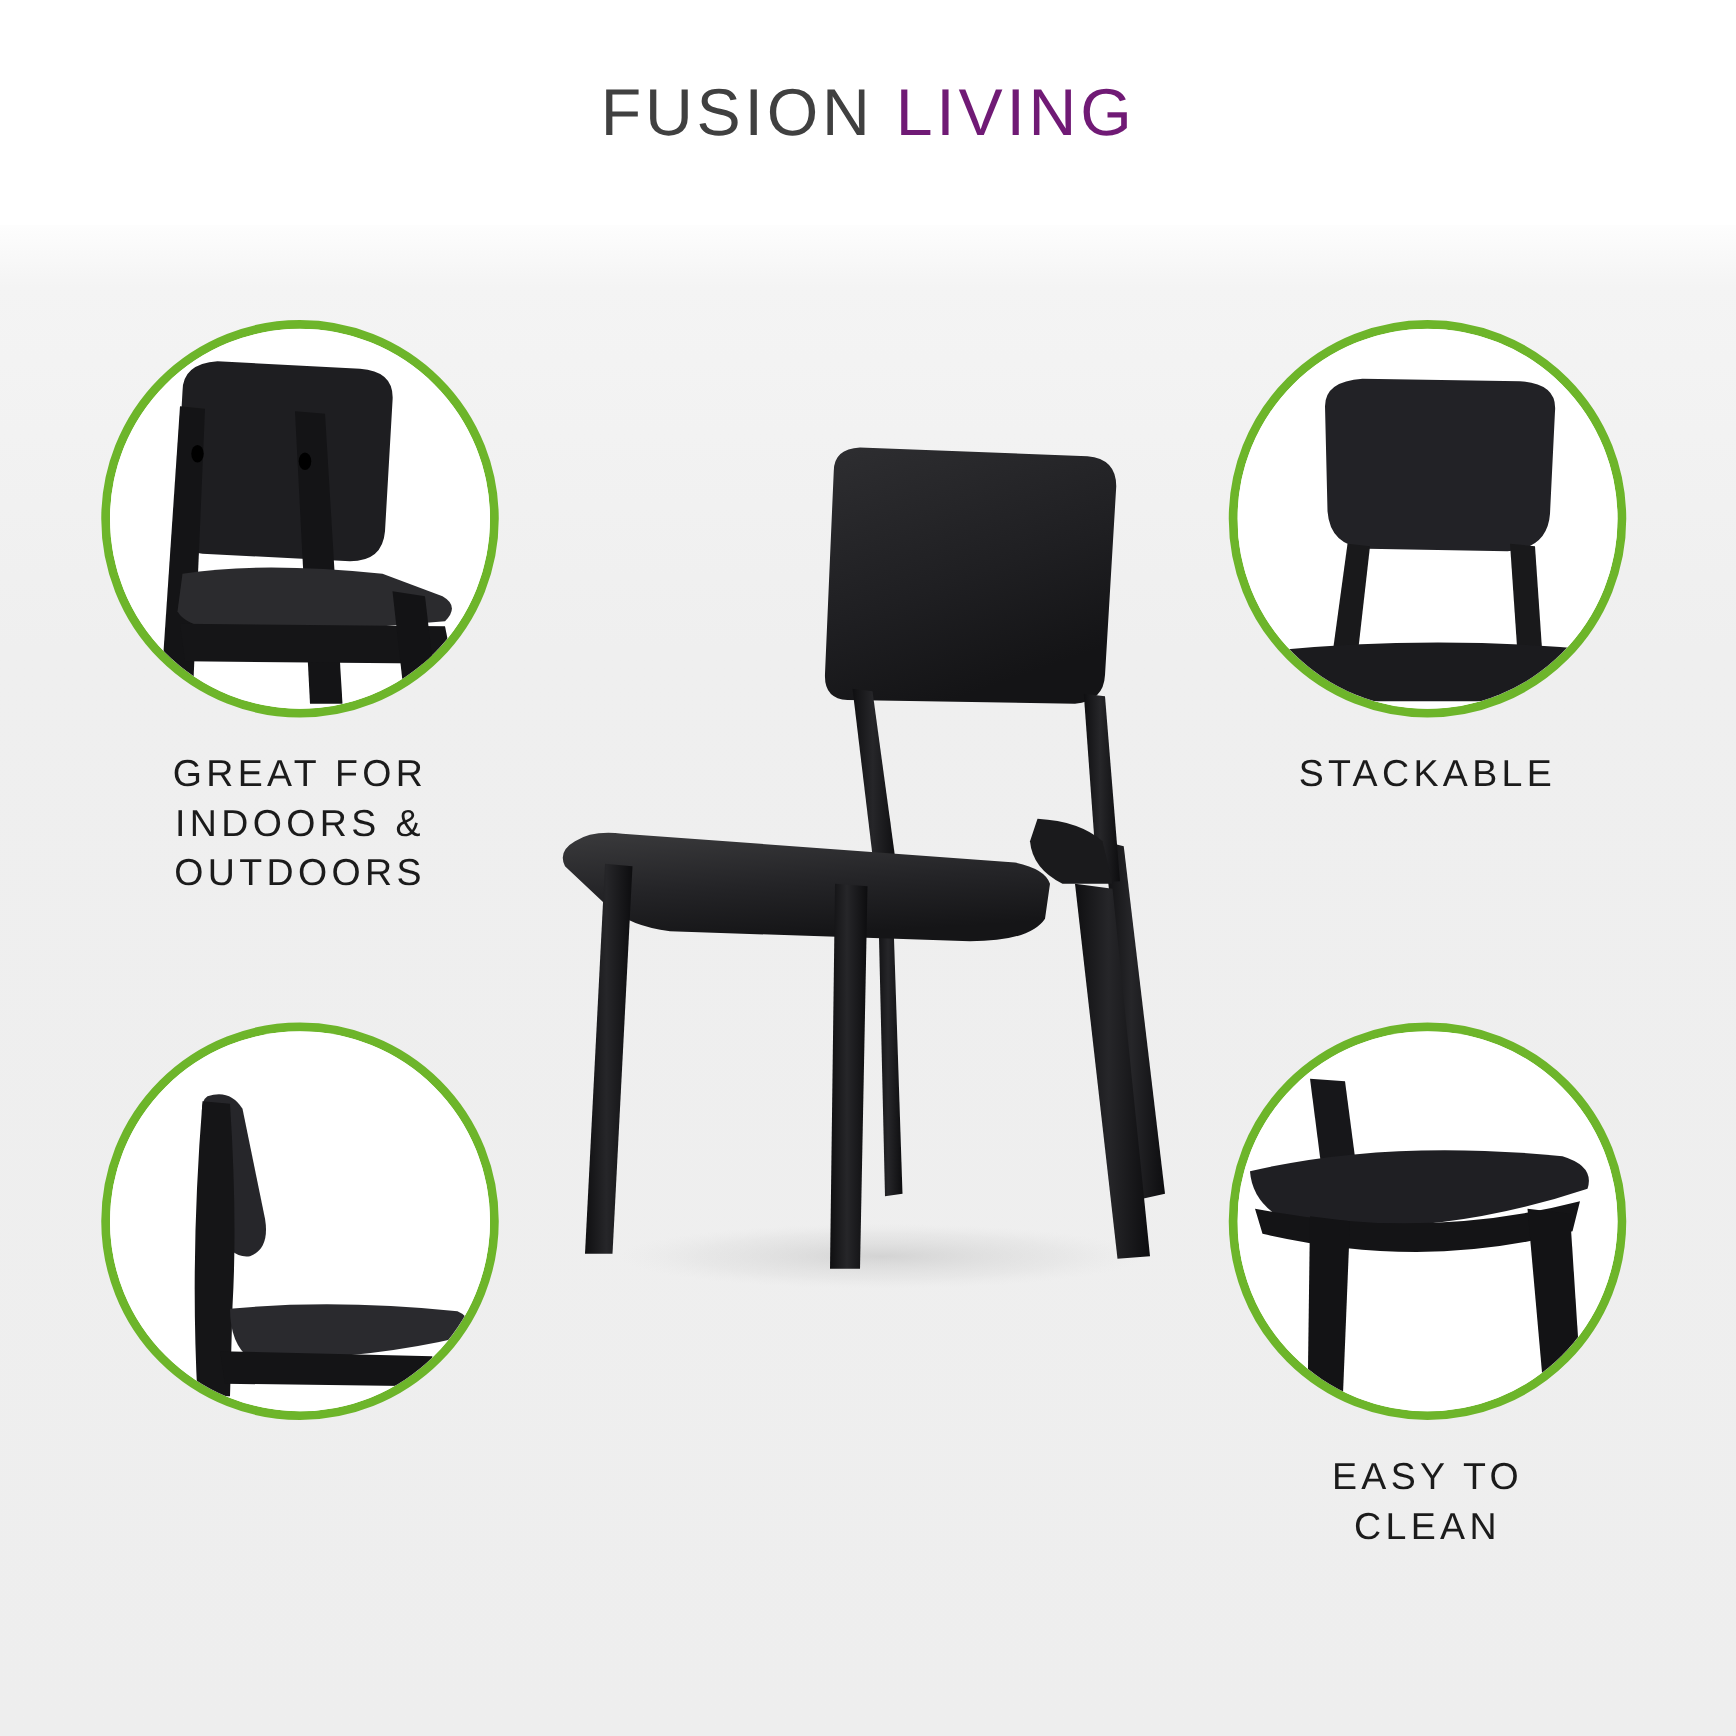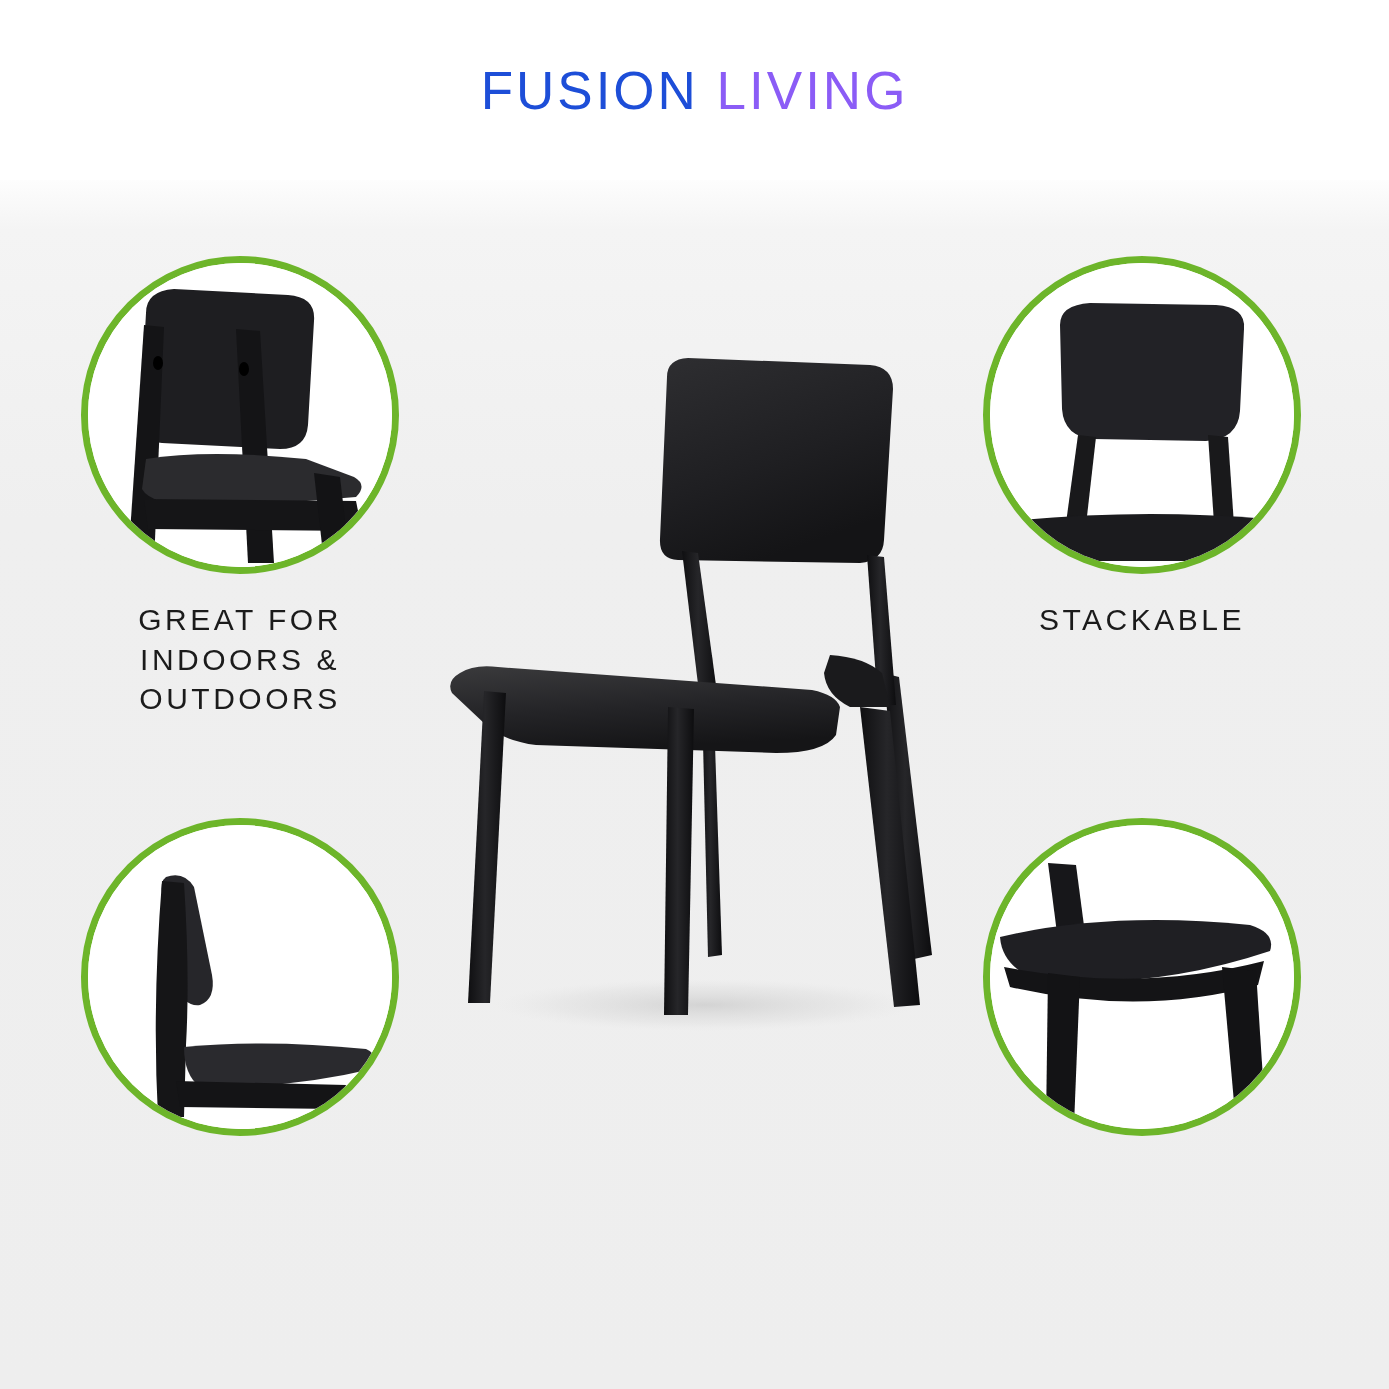--- a/index.html
+++ b/index.html
@@ -34,22 +34,22 @@
     align-items: center;
     justify-content: center;
   }
   .brand-title {
     font-size: 53px;
     font-weight: 400;
     letter-spacing: 3px;
     white-space: nowrap;
     line-height: 1;
   }
-  .brand-primary { color: #1d4ed8; margin-top: 32px; }
-  .brand-secondary { color: #8b5cf6; }
+  .brand-primary { color: #404040; margin-top: 32px; }
+  .brand-secondary { color: #701a75; }
 
   
   .feature {
     position: absolute;
     width: 330px;
     display: flex;
     flex-direction: column;
     align-items: center;
   }
   .feature-tl { left: 75px;  top: 256px; }
@@ -218,15 +218,17 @@
           <g>
             <path d="M58 38 L86 40 L96 116 L68 116 Z" fill="#17171a"></path>
             <path d="M10 112 Q120 86 260 100 Q286 108 280 126 Q160 166 44 154 Q12 140 10 112 Z" fill="#1f1f23"></path>
             <path d="M14 142 Q150 168 274 136 L268 160 Q150 192 20 162 Z" fill="#141416"></path>
             <path d="M58 148 L90 152 L84 300 L56 300 Z" fill="#131315"></path>
             <path d="M232 142 L266 146 L276 300 L246 300 Z" fill="#131315"></path>
           </g>
         </svg>
       </div>
     </div>
+    <div class="feature-label">EASY TO
+CLEAN</div>
   </div>
 
 </div>
 
 </body></html>

